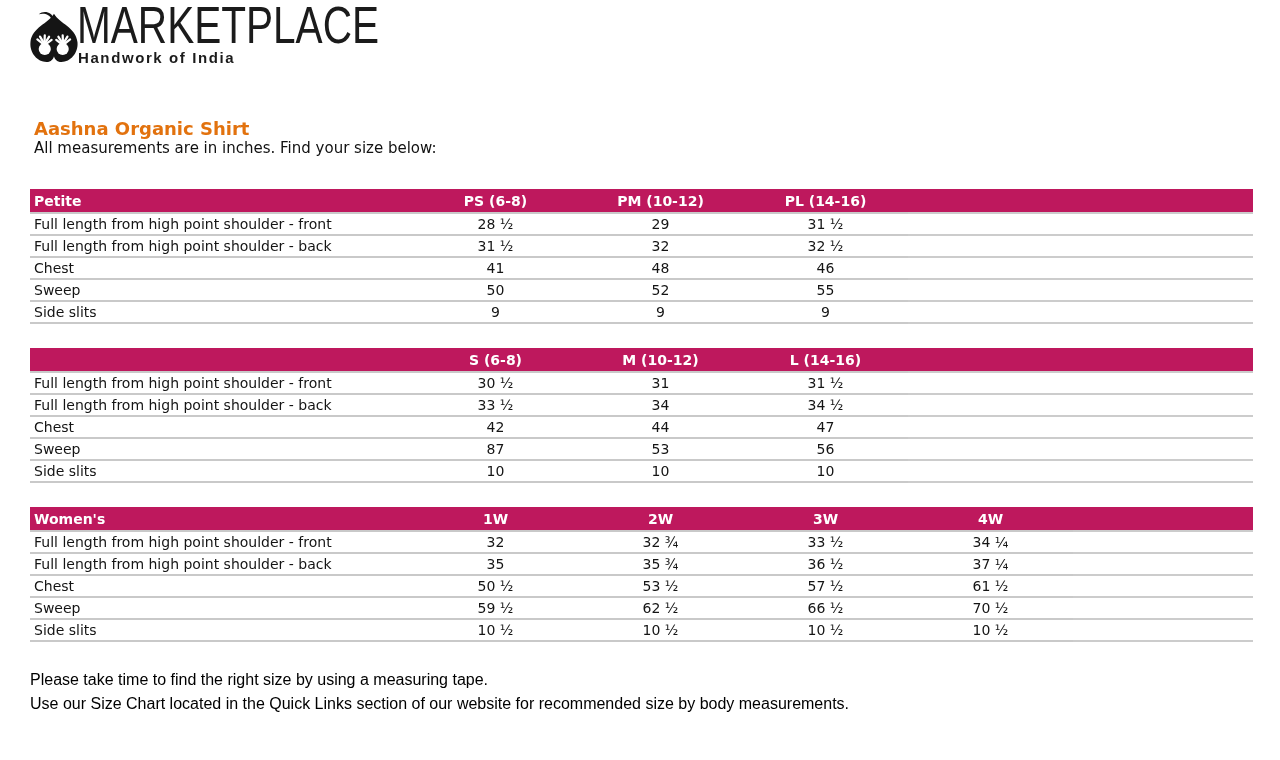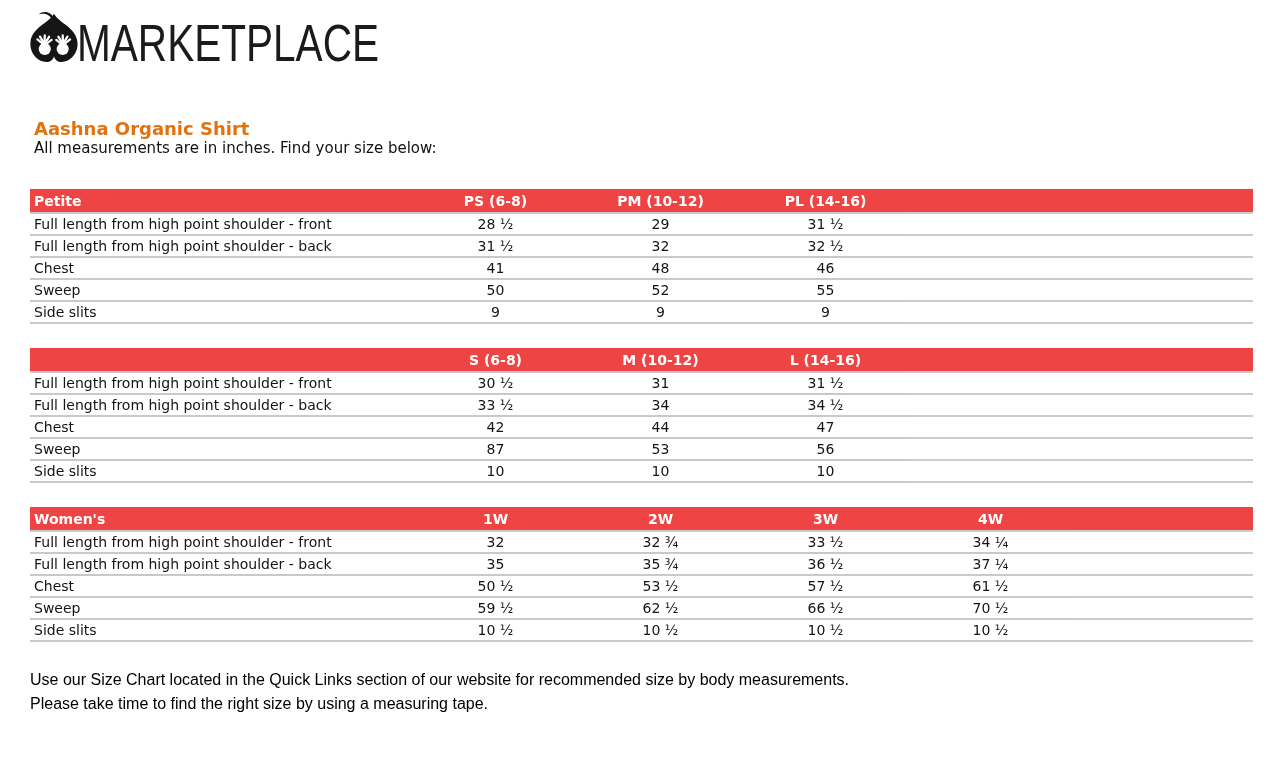--- a/index.html
+++ b/index.html
@@ -38,21 +38,21 @@
     width: 1223px; margin: 0 0 0 30px;
     border-collapse: collapse; table-layout: fixed;
   }
   table.size-table.first { margin-top: 32px; }
   table.size-table.next  { margin-top: 24px; }
   col.c-label { width: 383px; }
   col.c-val   { width: 165px; }
   col.c-fill  { width: auto;  }
 
   .size-table th {
-    background: #ef4444; color: #ffffff;
+    background: #be185d; color: #ffffff;
     font-size: 14px; font-weight: bold; line-height: 22px;
     height: 24px; padding: 0; text-align: center;
     border-bottom: 2px solid #c9c9c9;
   }
   .size-table th.th-label { text-align: left; padding-left: 4px; }
   .size-table td {
     height: 22px; padding: 0;
     font-size: 14px; line-height: 20px; color: #141414;
     border-bottom: 2px solid #c9c9c9;
     text-align: center; white-space: nowrap;
@@ -94,20 +94,21 @@
           <path d="M40 35 L44.7 27"></path>
           <path d="M40 34.5 L39.7 25.8"></path>
         <path d="M40 35 L35.2 27.2"></path>
           <path d="M40 36 L32.9 30.5"></path>
       </g>
       <circle cx="39.7" cy="40" r="6.4" fill="#ffffff"></circle>
     </svg>
   </span>
   <div class="logo-text">
     <div class="brand">MARKETPLACE</div>
+    <div class="tagline">Handwork of India</div>
   </div>
 </header>
 
 <h1 class="page-title">Aashna Organic Shirt</h1>
 <p class="page-subtitle">All measurements are in inches. Find your size below:</p>
 
 <table class="size-table first">
   <colgroup>
       <col class="c-label">
       <col class="c-val">
@@ -276,15 +277,15 @@
       <td>10 ½</td>
       <td>10 ½</td>
       <td>10 ½</td>
       <td>10 ½</td>
       <td class="td-fill"></td>
     </tr>
   </tbody>
 </table>
 
 <div class="footer-note">
+  <div>Please take time to find the right size by using a measuring tape.</div>
   <div>Use our Size Chart located in the Quick Links section of our website for recommended size by body measurements.</div>
-  <div>Please take time to find the right size by using a measuring tape.</div>
 </div>
 
 </body></html>

